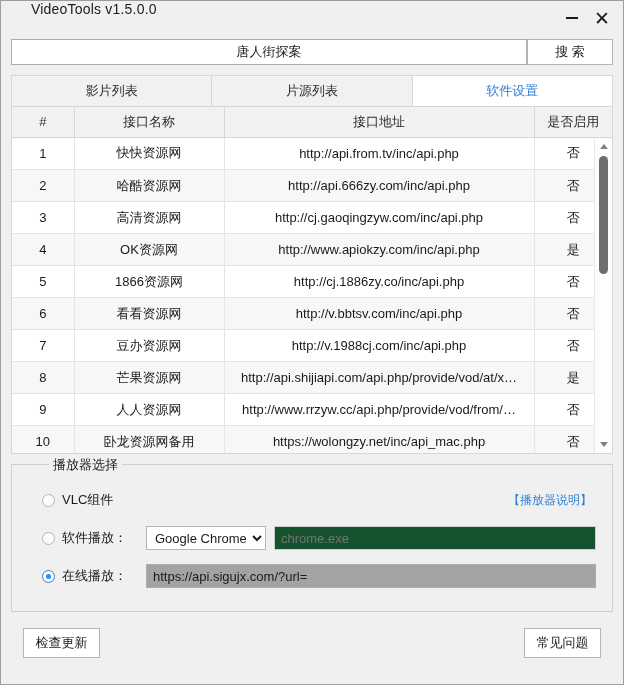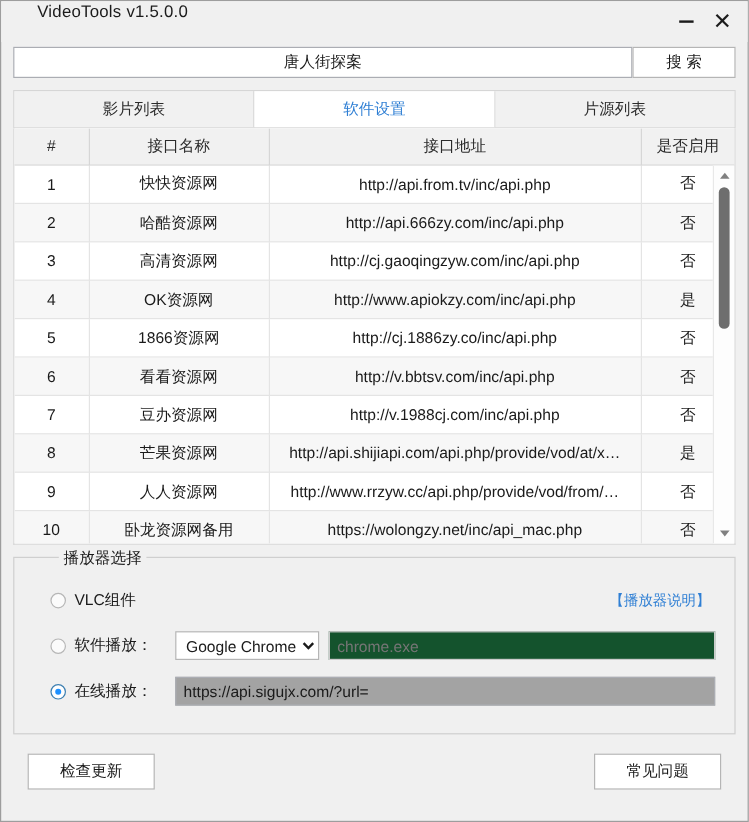--- a/index.html
+++ b/index.html
@@ -320,21 +320,21 @@
 
   
   #footer {
     flex: 1;
     display: flex;
     align-items: center;
     justify-content: space-between;
     padding: 0 22px 10px 22px;
   }
   .footer-btn {
-    width: 106px;
+    width: 77px;
     height: 30px;
     box-sizing: border-box;
     border: 1px solid #b5b5b5;
     background: #ffffff;
     font-family: Liberation Serif, serif;
     font-size: 13px;
     color: #1a1a1a;
     cursor: default;
   }
 </style>
@@ -355,22 +355,22 @@
     </div>
   </div>
 
   <div id="search-row">
     <input id="search-input" type="text" value="唐人街探案" style="">
     <button id="search-button">搜 索</button>
   </div>
 
   <div id="tab-bar">
     <div class="tab">影片列表</div>
+    <div class="tab">片源列表</div>
     <div class="tab active">软件设置</div>
-    <div class="tab">片源列表</div>
   </div>
 
   <div id="table-wrap">
     <table class="grid">
       <colgroup>
         <col class="col-idx">
           <col class="col-name">
           <col class="col-url">
           <col class="col-on">
       </colgroup>

